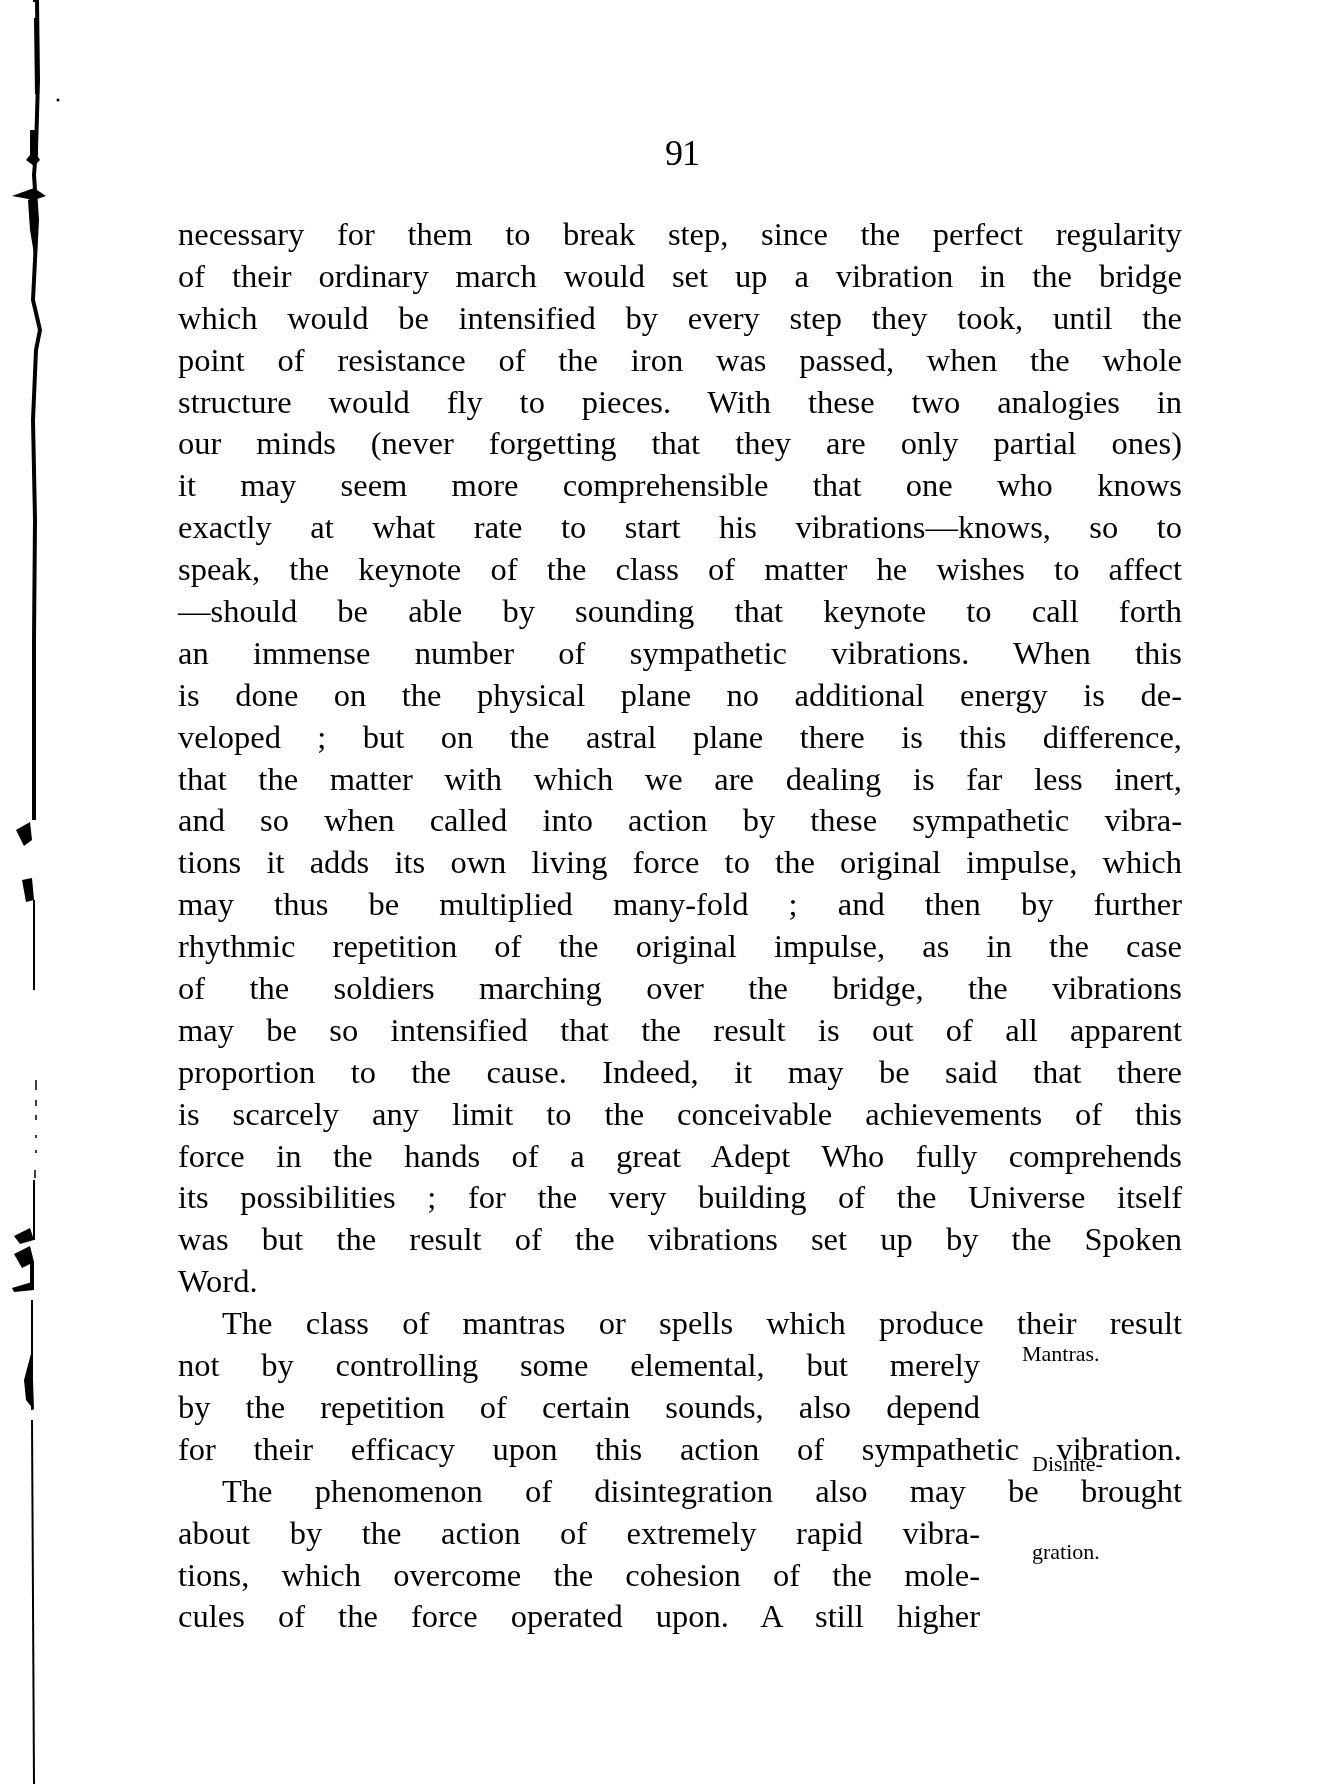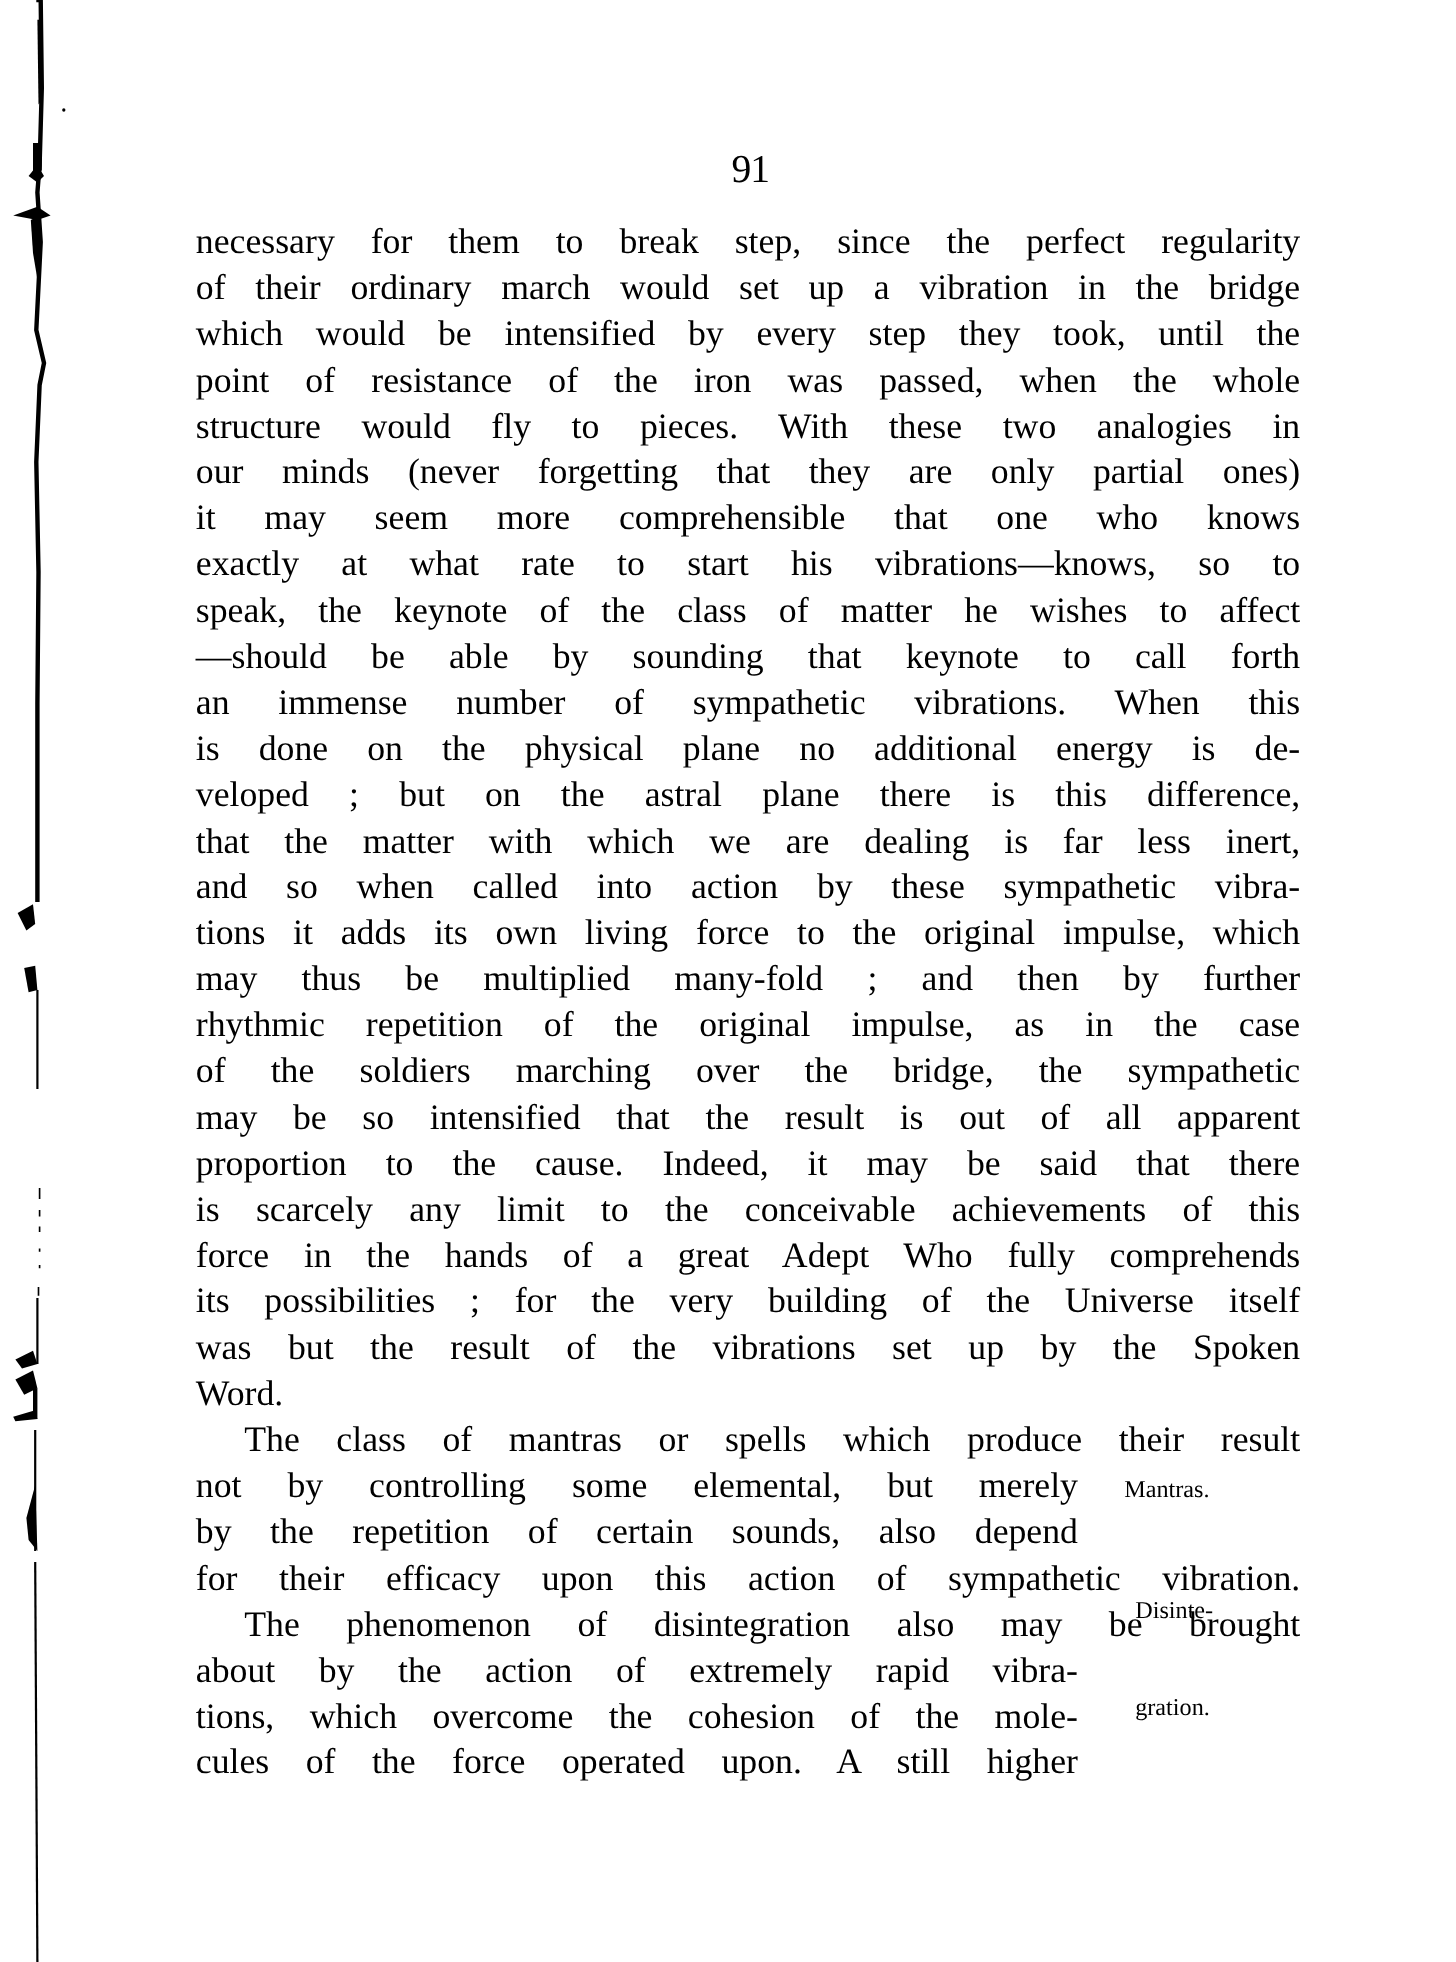--- a/index.html
+++ b/index.html
@@ -1,21 +1,21 @@
 <!DOCTYPE html>
 <html><head>
 <meta charset="utf-8">
 <style>
   html, body { margin: 0; padding: 0; background: #ffffff; }
   body { width: 1324px; height: 1784px; position: relative; overflow: hidden;
          font-family: "Liberation Serif", "DejaVu Serif", serif; color: #000; }
   .page { position: absolute; left: 0; top: 0; width: 1324px; height: 1784px; background: #fff; }
   .page-number { position: absolute; left: 0; width: 1364px; top: 132px; text-align: center;
                  font-size: 36px; letter-spacing: -1px; }
-  .text-block { position: absolute; left: 178px; top: 200px; width: 1004px; }
+  .text-block { position: absolute; left: 178px; top: 214px; width: 1004px; }
   .line { display: block; height: 41.9px; line-height: 41.9px; font-size: 32.5px;
           text-align: justify; text-align-last: justify; white-space: nowrap; word-spacing: 0; }
   .line.last { text-align-last: left; }
   .line.indent { padding-left: 44px; }
   .line.short { width: 802px; }
   .sidenote { position: absolute; font-size: 22px; line-height: 32px; text-align: center; }
   .binding { position: absolute; left: 0; top: 0; width: 60px; height: 1784px; }
 </style>
 </head>
 <body>
@@ -58,21 +58,21 @@
     <span class="line">speak, the keynote of the class of matter he wishes to affect</span>
     <span class="line">—should be able by sounding that keynote to call forth</span>
     <span class="line">an immense number of sympathetic vibrations.  When this</span>
     <span class="line">is done on the physical plane no additional energy is de-</span>
     <span class="line">veloped ; but on the astral plane there is this difference,</span>
     <span class="line">that the matter with which we are dealing is far less inert,</span>
     <span class="line">and so when called into action by these sympathetic vibra-</span>
     <span class="line">tions it adds its own living force to the original impulse, which</span>
     <span class="line">may thus be multiplied many-fold ; and then by further</span>
     <span class="line">rhythmic repetition of the original impulse, as in the case</span>
-    <span class="line">of the soldiers marching over the bridge, the sympathetic</span>
+    <span class="line">of the soldiers marching over the bridge, the vibrations</span>
     <span class="line">may be so intensified that the result is out of all apparent</span>
     <span class="line">proportion to the cause.  Indeed, it may be said that there</span>
     <span class="line">is scarcely any limit to the conceivable achievements of this</span>
     <span class="line">force in the hands of a great Adept Who fully comprehends</span>
     <span class="line">its possibilities ; for the very building of the Universe itself</span>
     <span class="line">was but the result of the vibrations set up by the Spoken</span>
     <span class="line last">Word.</span>
     <span class="line indent">The class of mantras or spells which produce their result</span>
     <span class="line short">not by controlling some elemental, but merely</span>
     <span class="line short">by the repetition of certain sounds, also depend</span>

